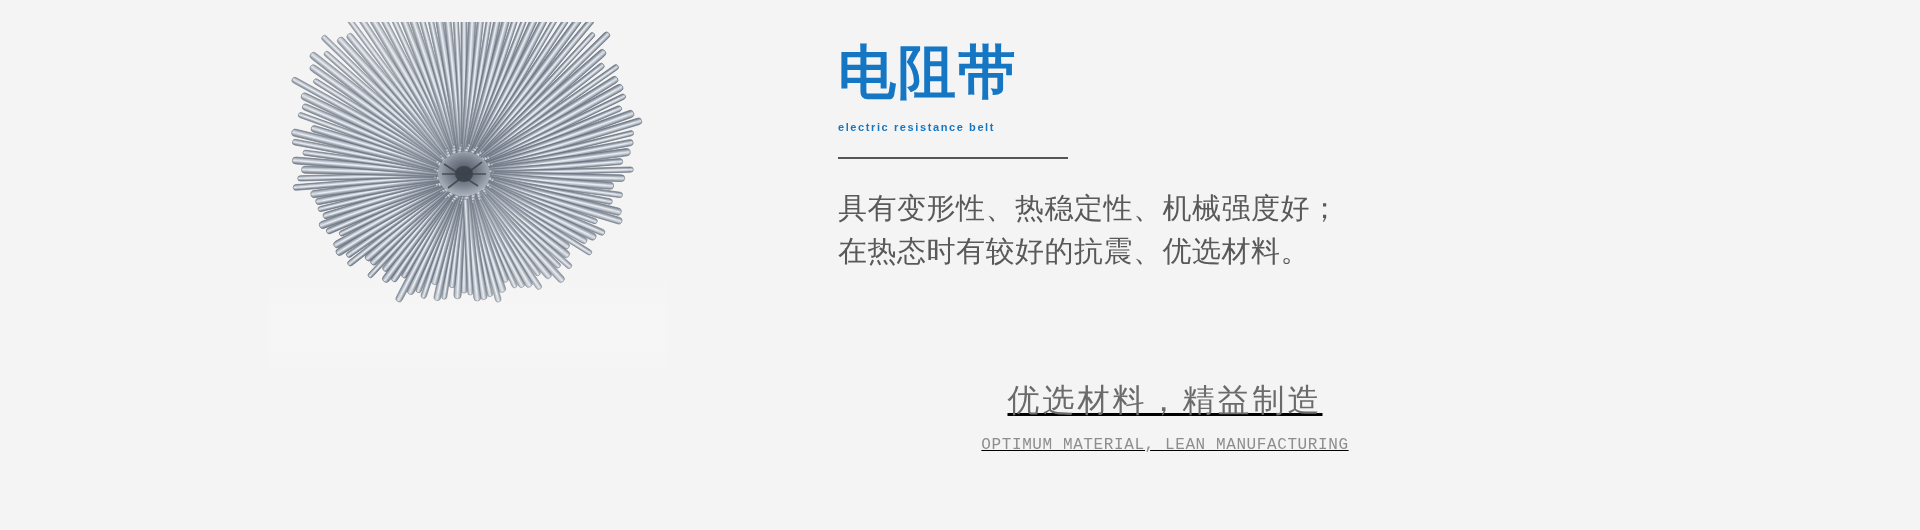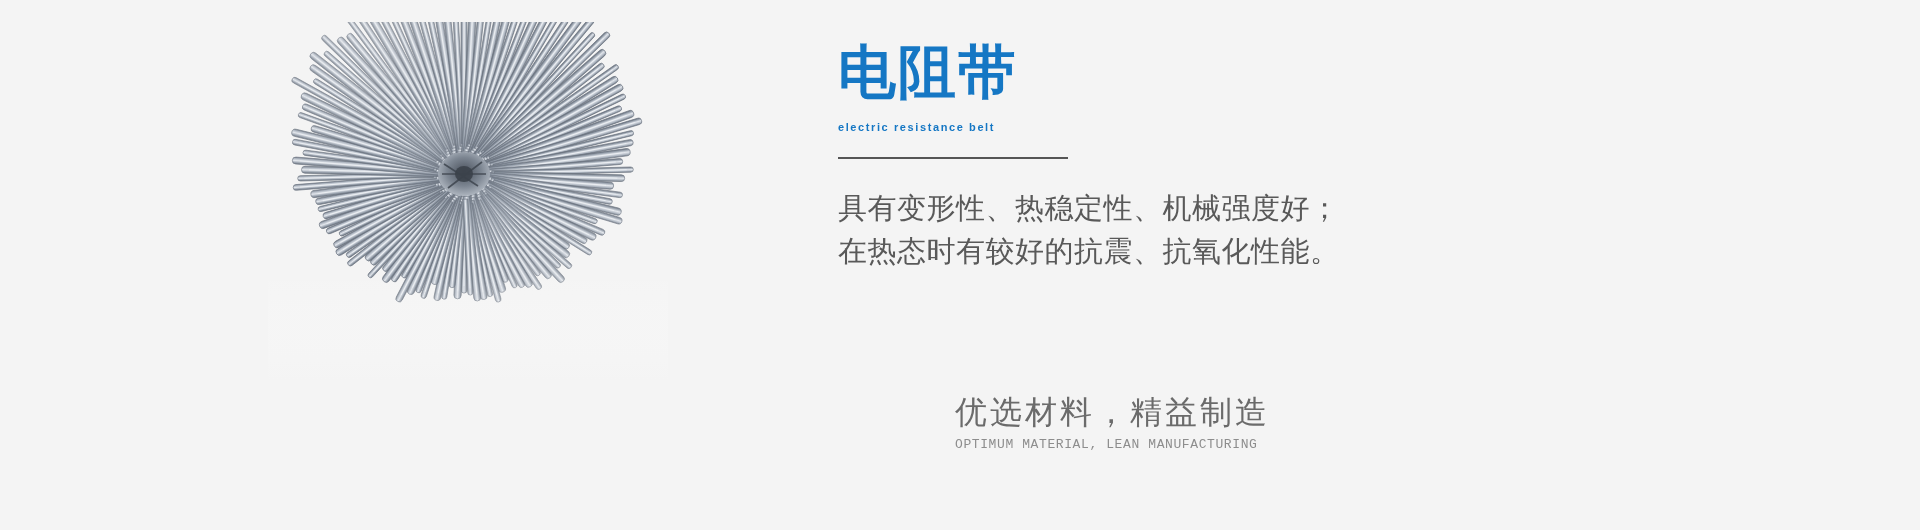--- a/index.html
+++ b/index.html
@@ -80,35 +80,37 @@
     letter-spacing: 0.5px;
   }
   #body-text .line {
     white-space: nowrap;
   }
 
   
   #tagline-block {
     position: absolute;
     left: 955px;
-    top: 392px;
+    top: 380px;
     width: 420px;
+    text-align: center;
+    text-decoration: underline;
   }
   #tagline-cn {
     font-size: 32px;
     line-height: 40px;
     color: #6b6b6b;
     letter-spacing: 3px;
     font-weight: 400;
     white-space: nowrap;
   }
   #tagline-en {
-    margin-top: 6px;
+    margin-top: 18px;
     font-family: "Liberation Mono", "DejaVu Sans Mono", monospace;
-    font-size: 13px;
+    font-size: 16px;
     line-height: 14px;
     color: #8d8d8d;
     letter-spacing: 0.6px;
     white-space: nowrap;
   }
 </style>
 </head>
 <body>
 
 <div id="banner">
@@ -386,21 +388,21 @@
   <div id="text-column">
 
     <h1 id="title-cn">电阻带</h1>
 
     <div id="title-en">electric resistance belt</div>
 
     <div id="title-divider"></div>
 
     <div id="body-text">
       <div class="line">具有变形性、热稳定性、机械强度好；</div>
-      <div class="line">在热态时有较好的抗震、抗氧化性能。</div>
+      <div class="line">在热态时有较好的抗震、优选材料。</div>
     </div>
   </div>
 
   <div id="tagline-block">
     <div id="tagline-cn">优选材料，精益制造</div>
     <div id="tagline-en">OPTIMUM MATERIAL, LEAN MANUFACTURING</div>
   </div>
 
 </div>
 

